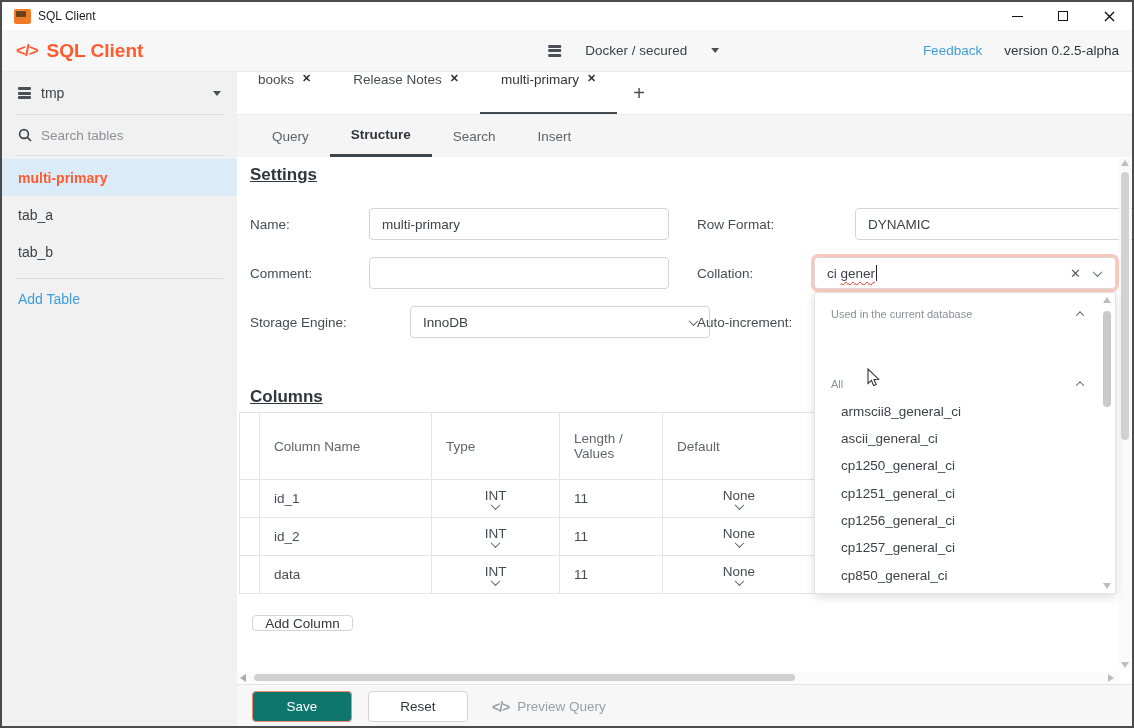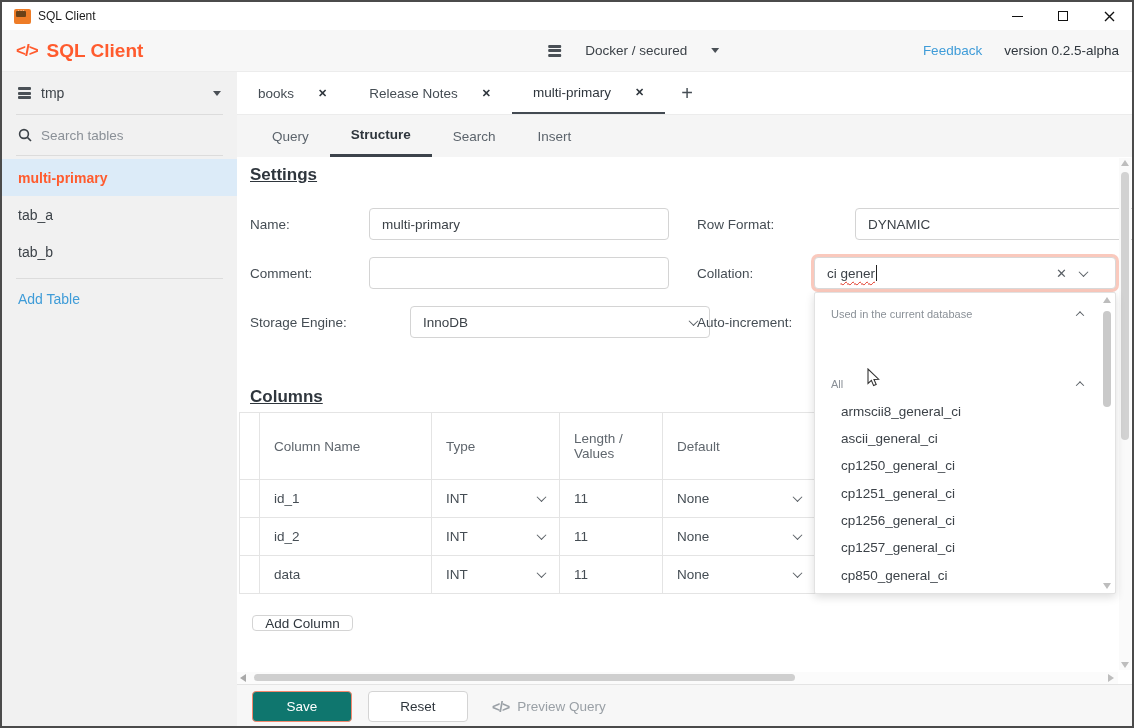--- a/index.html
+++ b/index.html
@@ -47,21 +47,21 @@
   .table-list { padding: 3px 0 8px 0; }
   .table-item { height: 37px; display: flex; align-items: center; padding: 0 16px; font-size: 14px; color: #3c4248; }
   .table-item.selected { background: #dcebf8; color: #ff5b2e; font-weight: 600; }
   .add-table { height: 40px; display: flex; align-items: center; padding: 0 16px; color: #3f9cd8; font-size: 14px; }
 
   
   .main { position: absolute; left: 235px; top: 70px; right: 0; bottom: 0; background: #fff; }
 
   .tabbar { position: absolute; left: 0; top: 0; right: 0; height: 43px; background: #fff;
             border-bottom: 1px solid #ececec; display: flex; align-items: stretch; }
-  .tab { display: flex; align-items: center; gap: 24px; padding: 0 21px; font-size: 13.5px; color: #454d54; }
+  .tab { display: flex; align-items: flex-start; gap: 8px; padding: 0 21px; font-size: 13.5px; color: #454d54; }
   .tab.active { border-bottom: 2px solid #434a52; color: #2f363d; }
   .tab-close { font-size: 11px; font-weight: 700; color: #2f363d; }
   .tab-new { display: flex; align-items: center; padding: 0 16px; font-size: 20px; color: #454d54; font-weight: 300; }
 
   .subtabbar { position: absolute; left: 0; top: 43px; right: 0; height: 42px; background: #f5f5f5; display: flex; padding-left: 14px; }
   .subtab { display: flex; align-items: center; padding: 0 21px; font-size: 13.5px; color: #5c646c; }
   .subtab.active { color: #2f363d; border-bottom: 3px solid #3c434b; font-weight: 600; }
 
   .section-heading { position: absolute; font-size: 17px; font-weight: 700; color: #2f363d; text-decoration: underline; }
 
@@ -69,21 +69,21 @@
   .ctl { position: absolute; height: 32px; border: 1px solid #d4d4d4; border-radius: 4px; background: #fff;
          font-size: 13.5px; color: #3c4248; display: flex; align-items: center; padding: 0 12px; }
   input.ctl { font-family: inherit; outline: none; }
   .select-ctl { justify-content: space-between; margin-left: 41px; }
   .chev { display: inline-block; width: 7px; height: 7px; border-right: 1.6px solid #5a6066; border-bottom: 1.6px solid #5a6066; }
   .chev.down { transform: rotate(45deg) translate(-1px,-1px); }
   .chev.up { transform: rotate(-135deg) translate(-1px,-1px); }
 
   .collation-box { position: absolute; left: 577px; top: 185px; width: 302px; height: 32px; z-index: 6;
                    border: 1px solid #d8d8d8; border-radius: 4px; background: #fff;
-                   box-shadow: 0 0 0 3px rgba(244,135,109,.45); display: flex; align-items: center; padding: 0 28px 0 12px; font-size: 13.5px; }
+                   box-shadow: 0 0 0 3px rgba(244,135,109,.45); display: flex; align-items: center; padding: 0 14px 0 12px; font-size: 13.5px; }
   .squiggle { text-decoration: underline wavy #e0301e 1px; text-underline-offset: 3px; }
   .text-caret { display: inline-block; width: 1px; height: 16px; background: #222; margin-left: 1px; }
   .collation-icons { margin-left: auto; display: flex; align-items: center; gap: 13px; }
   .clear-x { font-size: 13px; color: #5a6066; }
 
   
   .dropdown { position: absolute; left: 577px; top: 220px; width: 302px; height: 302px; background: #fff;
               border: 1px solid #e2e2e2; border-radius: 2px; box-shadow: 0 3px 10px rgba(0,0,0,.14); z-index: 5; overflow: hidden; }
   .dd-group-header { position: absolute; left: 0; right: 14px; height: 26px; display: flex; align-items: center;
                      padding-left: 16px; font-size: 11px; color: #8a9097; }
@@ -96,21 +96,21 @@
   .tri-up { width: 0; height: 0; border-left: 4px solid transparent; border-right: 4px solid transparent; border-bottom: 6px solid #bdbdbd; position: absolute; left: 1px; top: 2px; }
   .tri-down { width: 0; height: 0; border-left: 4px solid transparent; border-right: 4px solid transparent; border-top: 6px solid #bdbdbd; position: absolute; left: 1px; bottom: 2px; }
 
   .cursor-icon { position: absolute; left: 630px; top: 296px; z-index: 9; }
 
   
   .col-table { position: absolute; left: 2px; top: 340px; width: 576px; border-collapse: collapse; table-layout: fixed; }
   .col-table td, .col-table th { border: 1px solid #e4e4e4; font-weight: 400; text-align: left; font-size: 13.5px; }
   .col-table th { height: 67px; color: #5f666d; padding: 0 14px; }
   .col-table td { height: 38px; color: #454d54; padding: 0 14px; }
-  .cell-select { display: flex; align-items: center; justify-content: space-between; }
+  .cell-select { display: flex; align-items: center; justify-content: space-between; flex-direction: column; }
 
   .btn { border-radius: 4px; font-size: 13.5px; display: flex; align-items: center; justify-content: center; font-family: inherit; }
   .btn-plain { background: #fff; border: 1px solid #d4d4d4; color: #2f363d; }
   .add-column-btn { position: absolute; left: 15px; top: 543px; width: 101px; height: 16px; }
 
   
   .hscroll { position: absolute; left: 0; right: 14px; top: 600px; height: 12px; background: #fbfbfb; }
   .hscroll .thumb { position: absolute; left: 17px; top: 2px; width: 541px; height: 7px; background: #cfcfcf; border-radius: 4px; }
   .tri-left { position: absolute; left: 3px; top: 2px; width: 0; height: 0; border-top: 4px solid transparent; border-bottom: 4px solid transparent; border-right: 6px solid #a9a9a9; }
   .tri-right { position: absolute; right: 4px; top: 2px; width: 0; height: 0; border-top: 4px solid transparent; border-bottom: 4px solid transparent; border-left: 6px solid #bdbdbd; }

